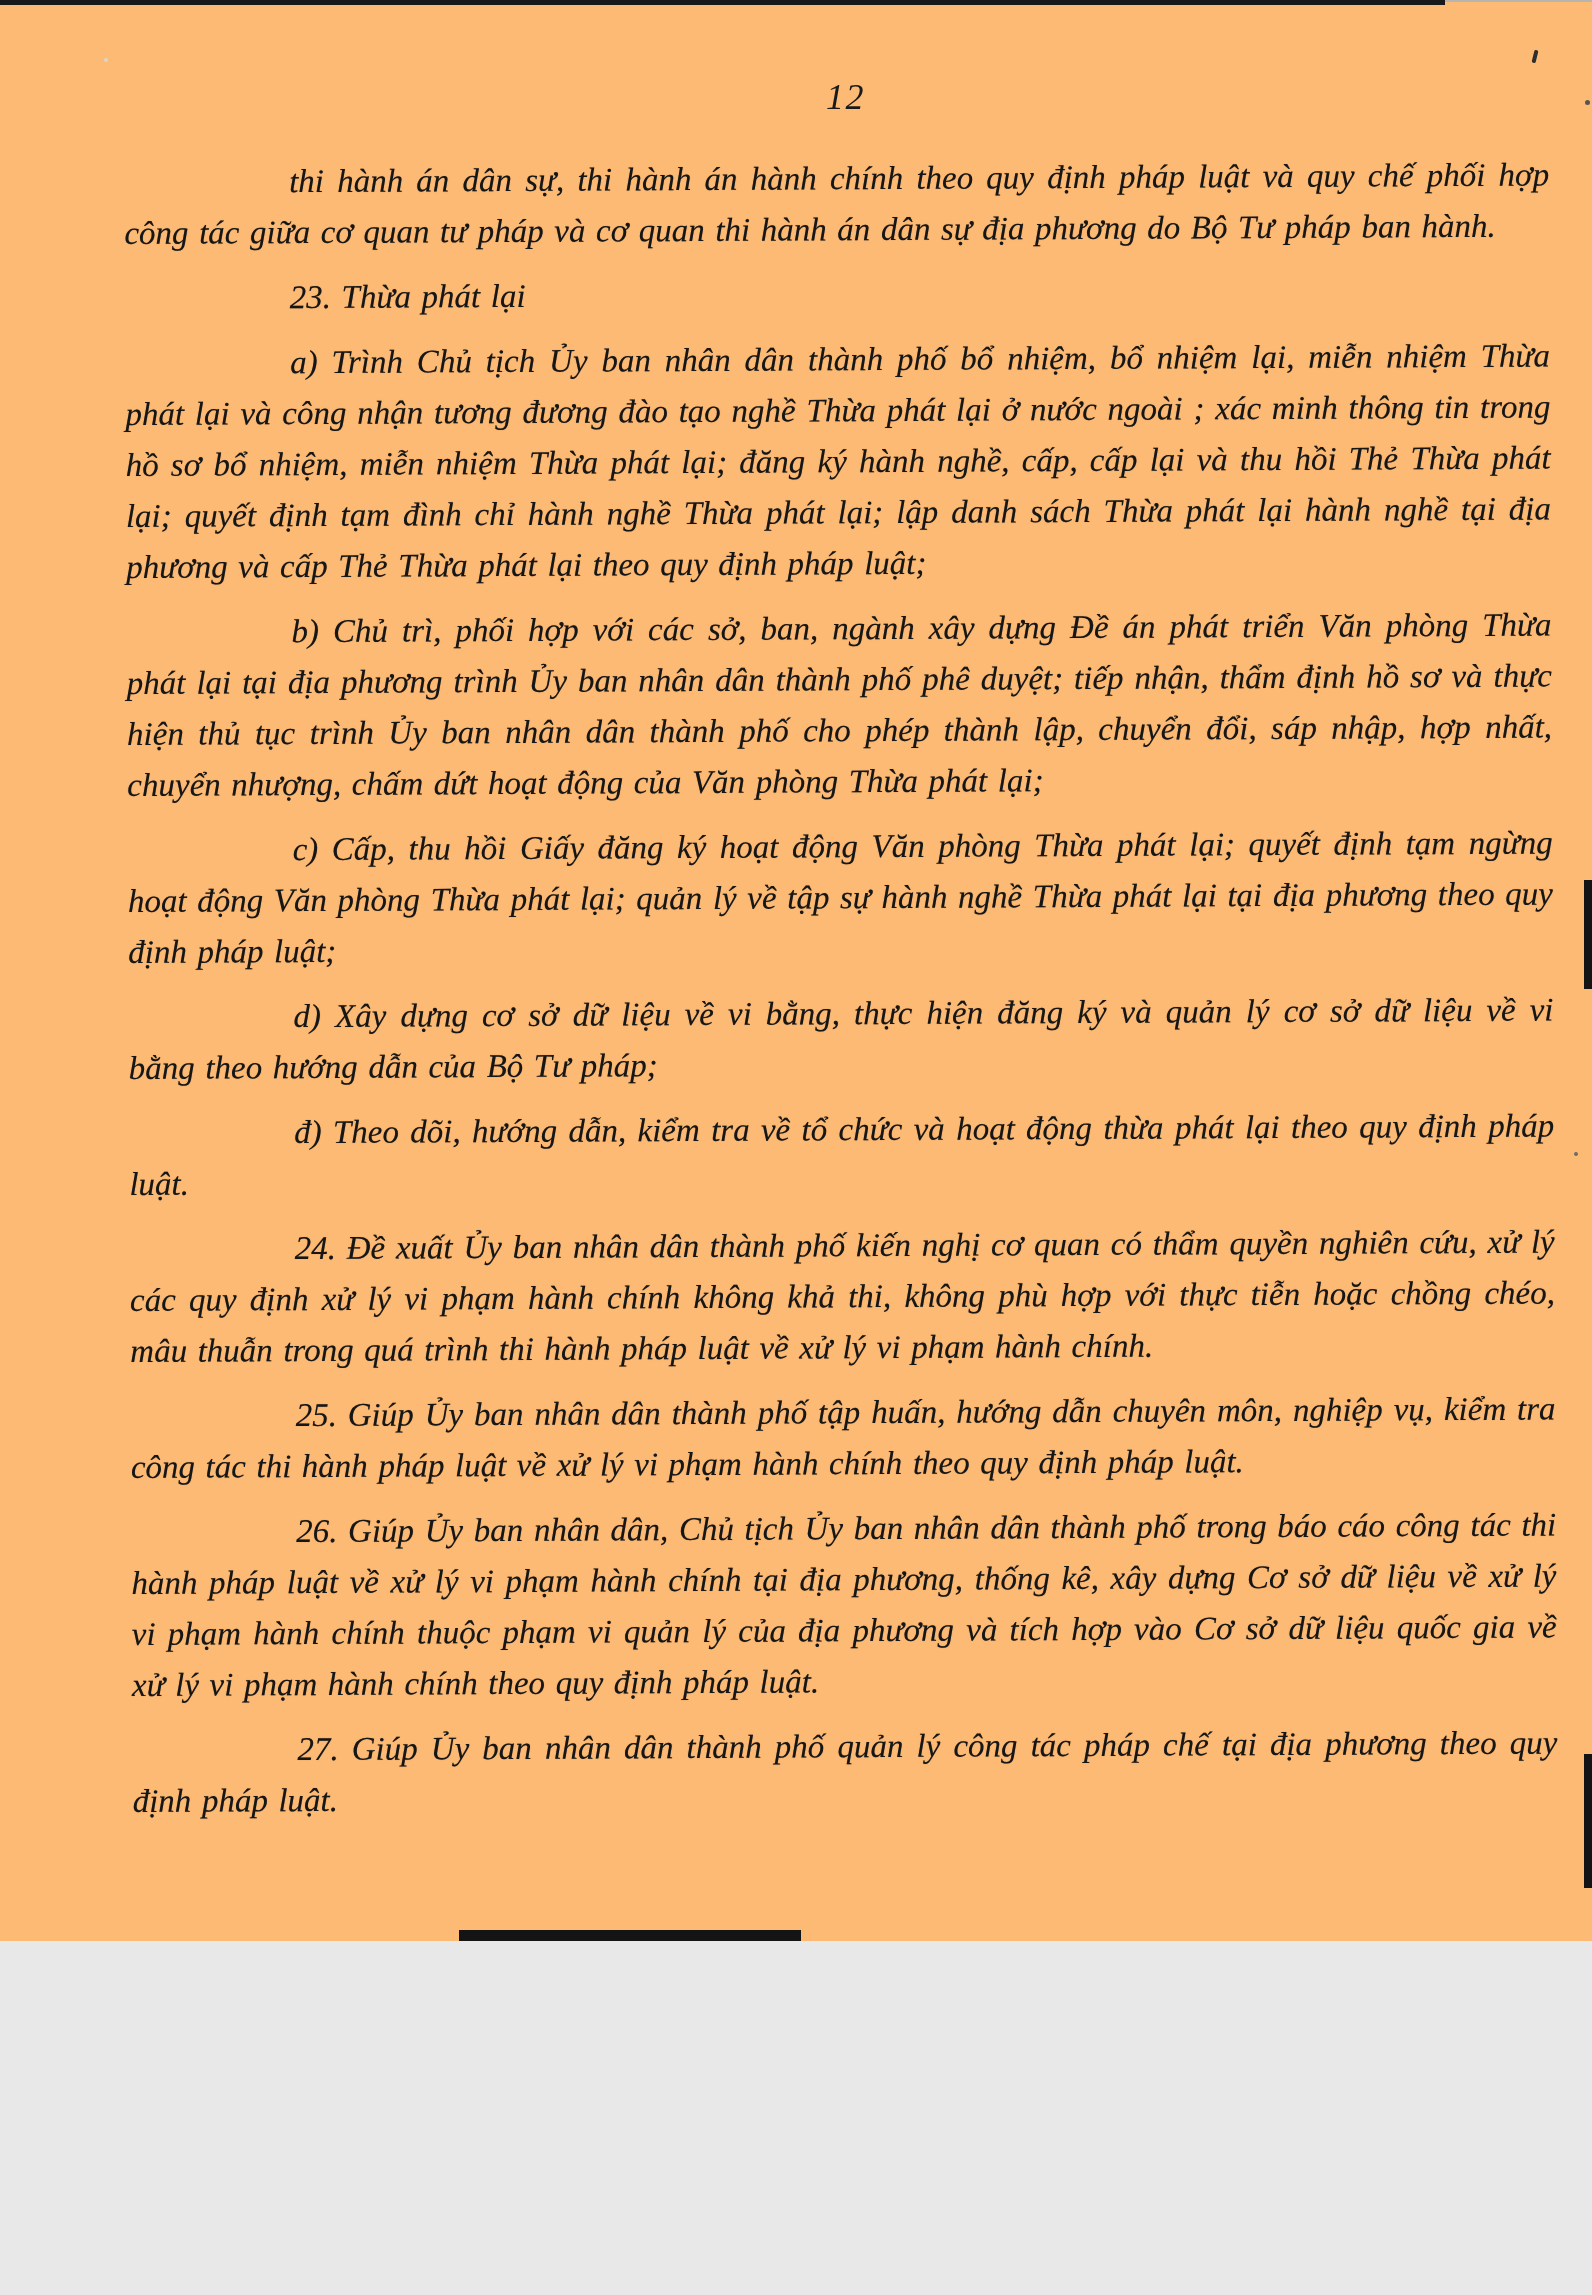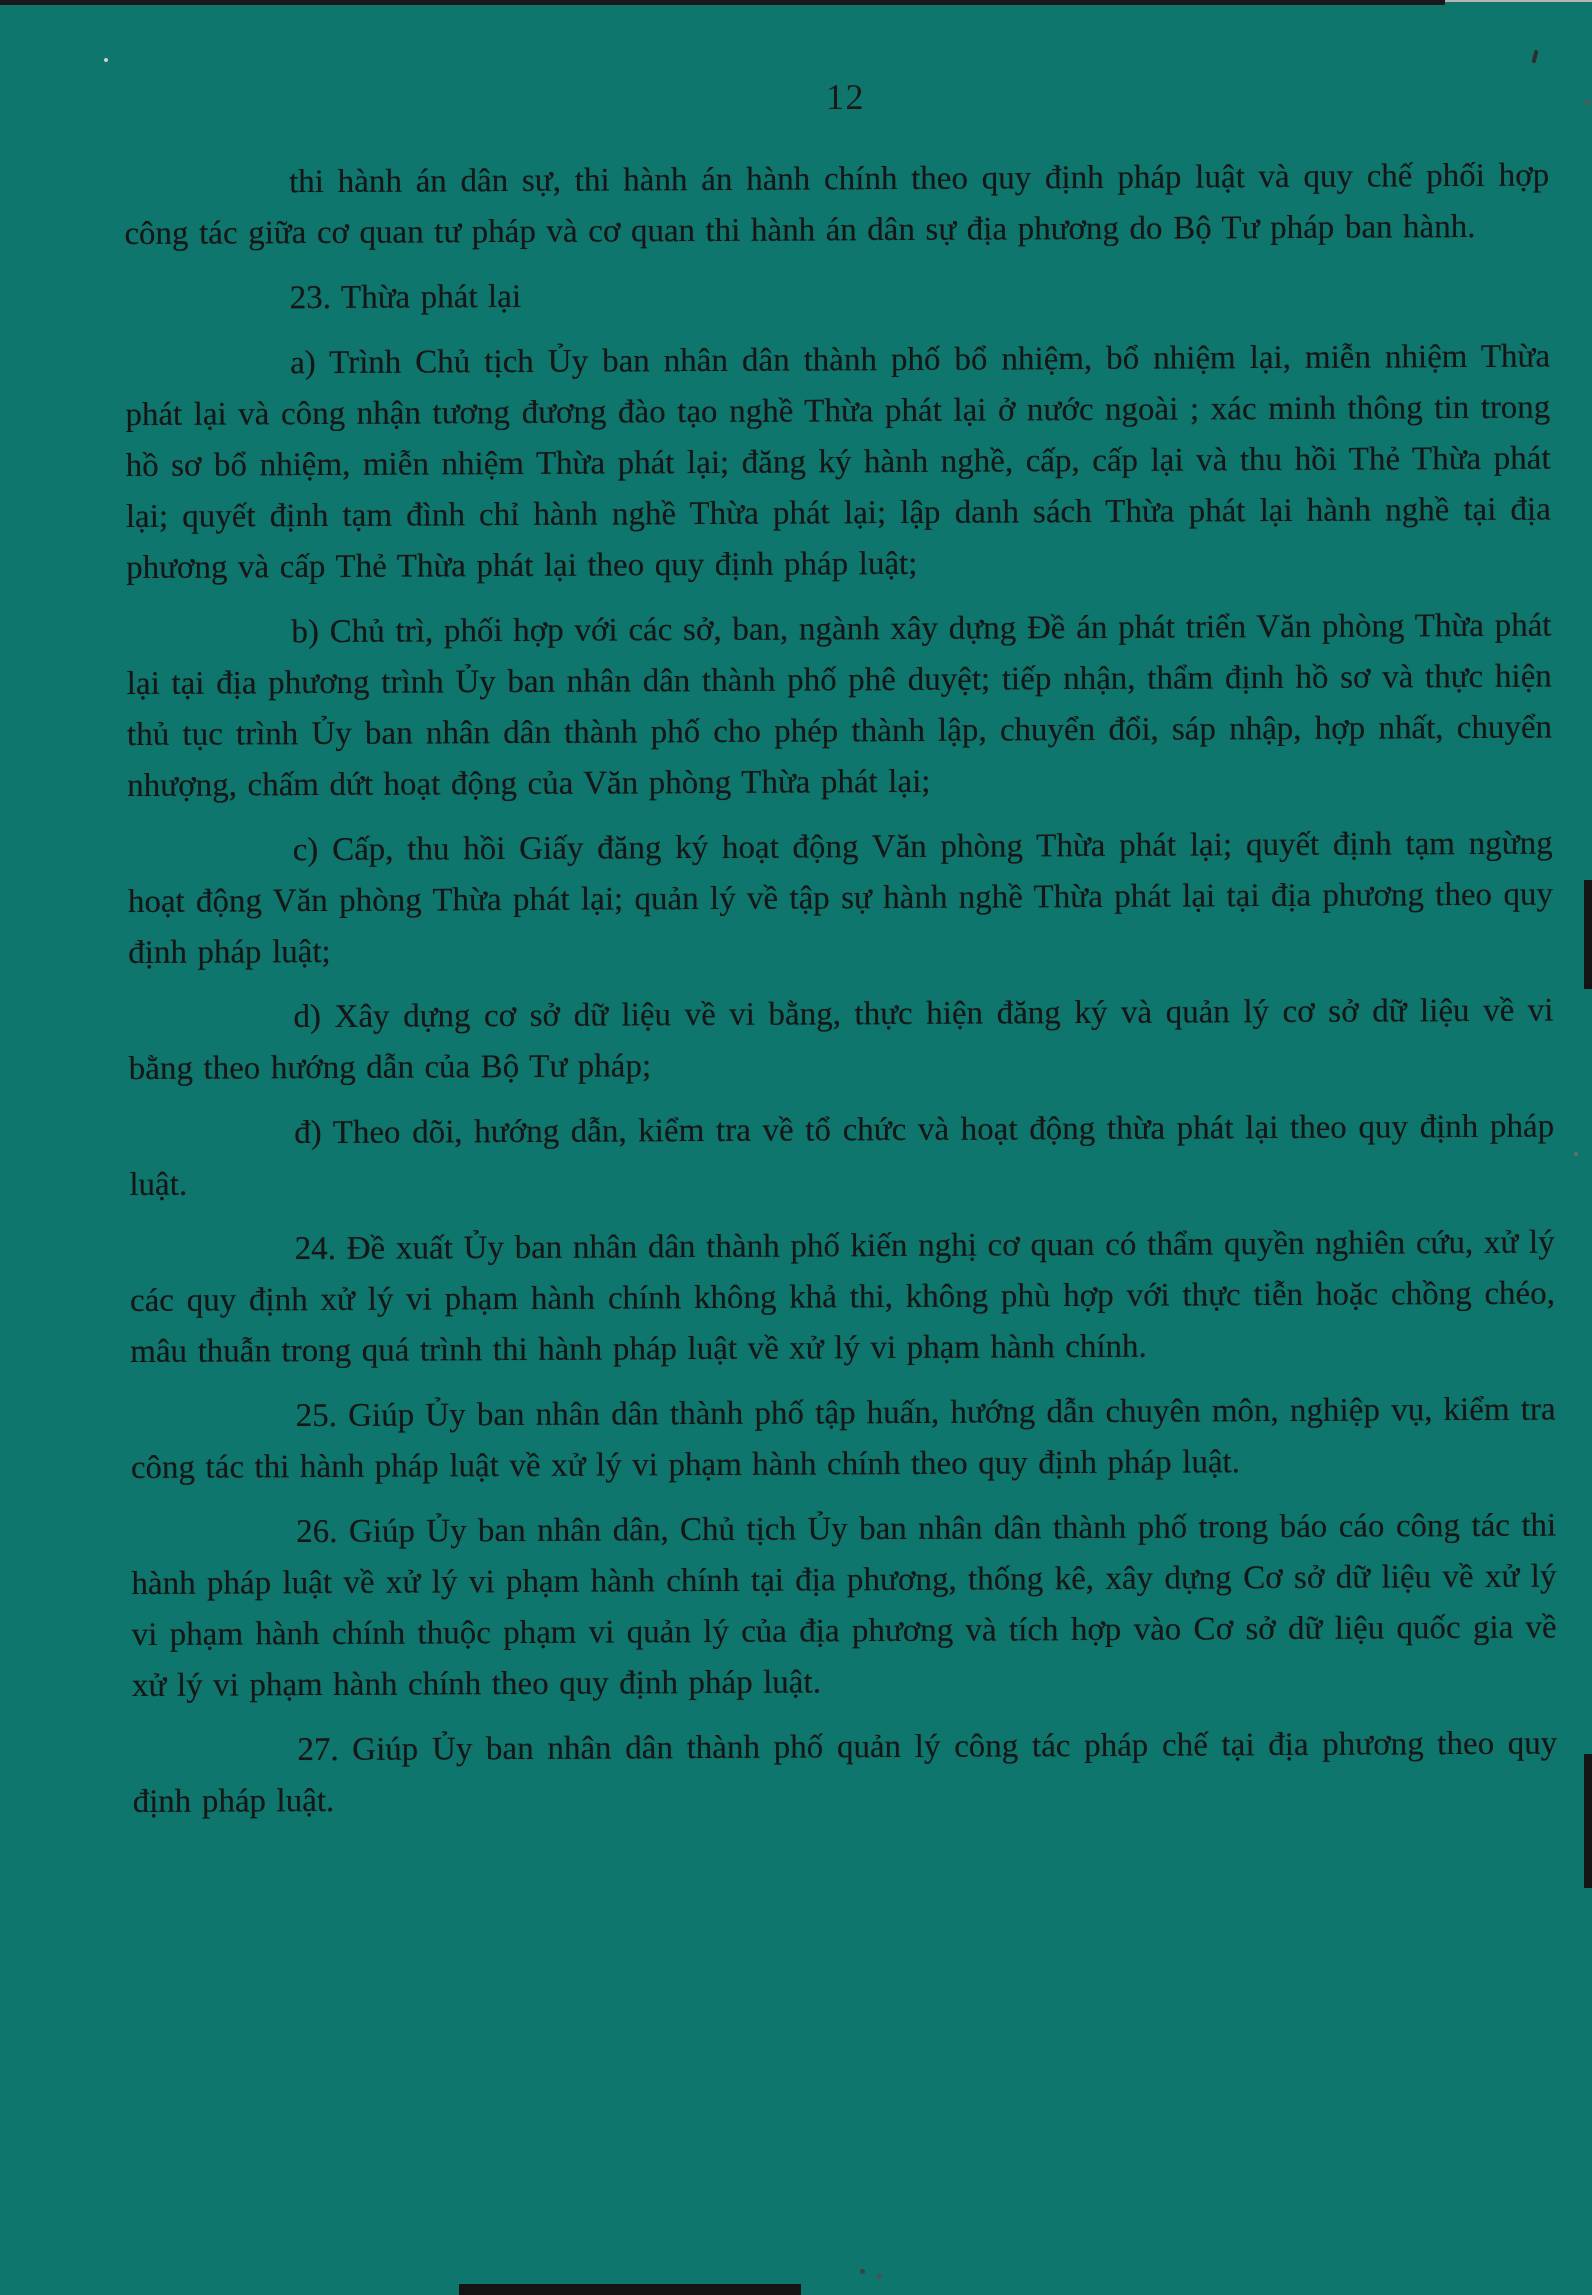--- a/index.html
+++ b/index.html
@@ -3,25 +3,26 @@
 <meta charset="utf-8">
 <style>
   html, body {
     margin: 0;
     padding: 0;
     background: #e8e8e8;
   }
   .page {
     position: relative;
     width: 1593px;
-    height: 2295px;
-    background: #0f766e;
+    height: 1941px;
+    background: #fdba74;
     overflow: hidden;
     font-family: "Liberation Serif", "DejaVu Serif", serif;
     color: #161616;
+    font-style: italic;
   }
   .page-number {
     position: absolute;
     top: 76px;
     left: 826px;
     font-size: 36px;
     letter-spacing: 1.6px;
     color: #1a1a1a;
   }
   .text-block {

